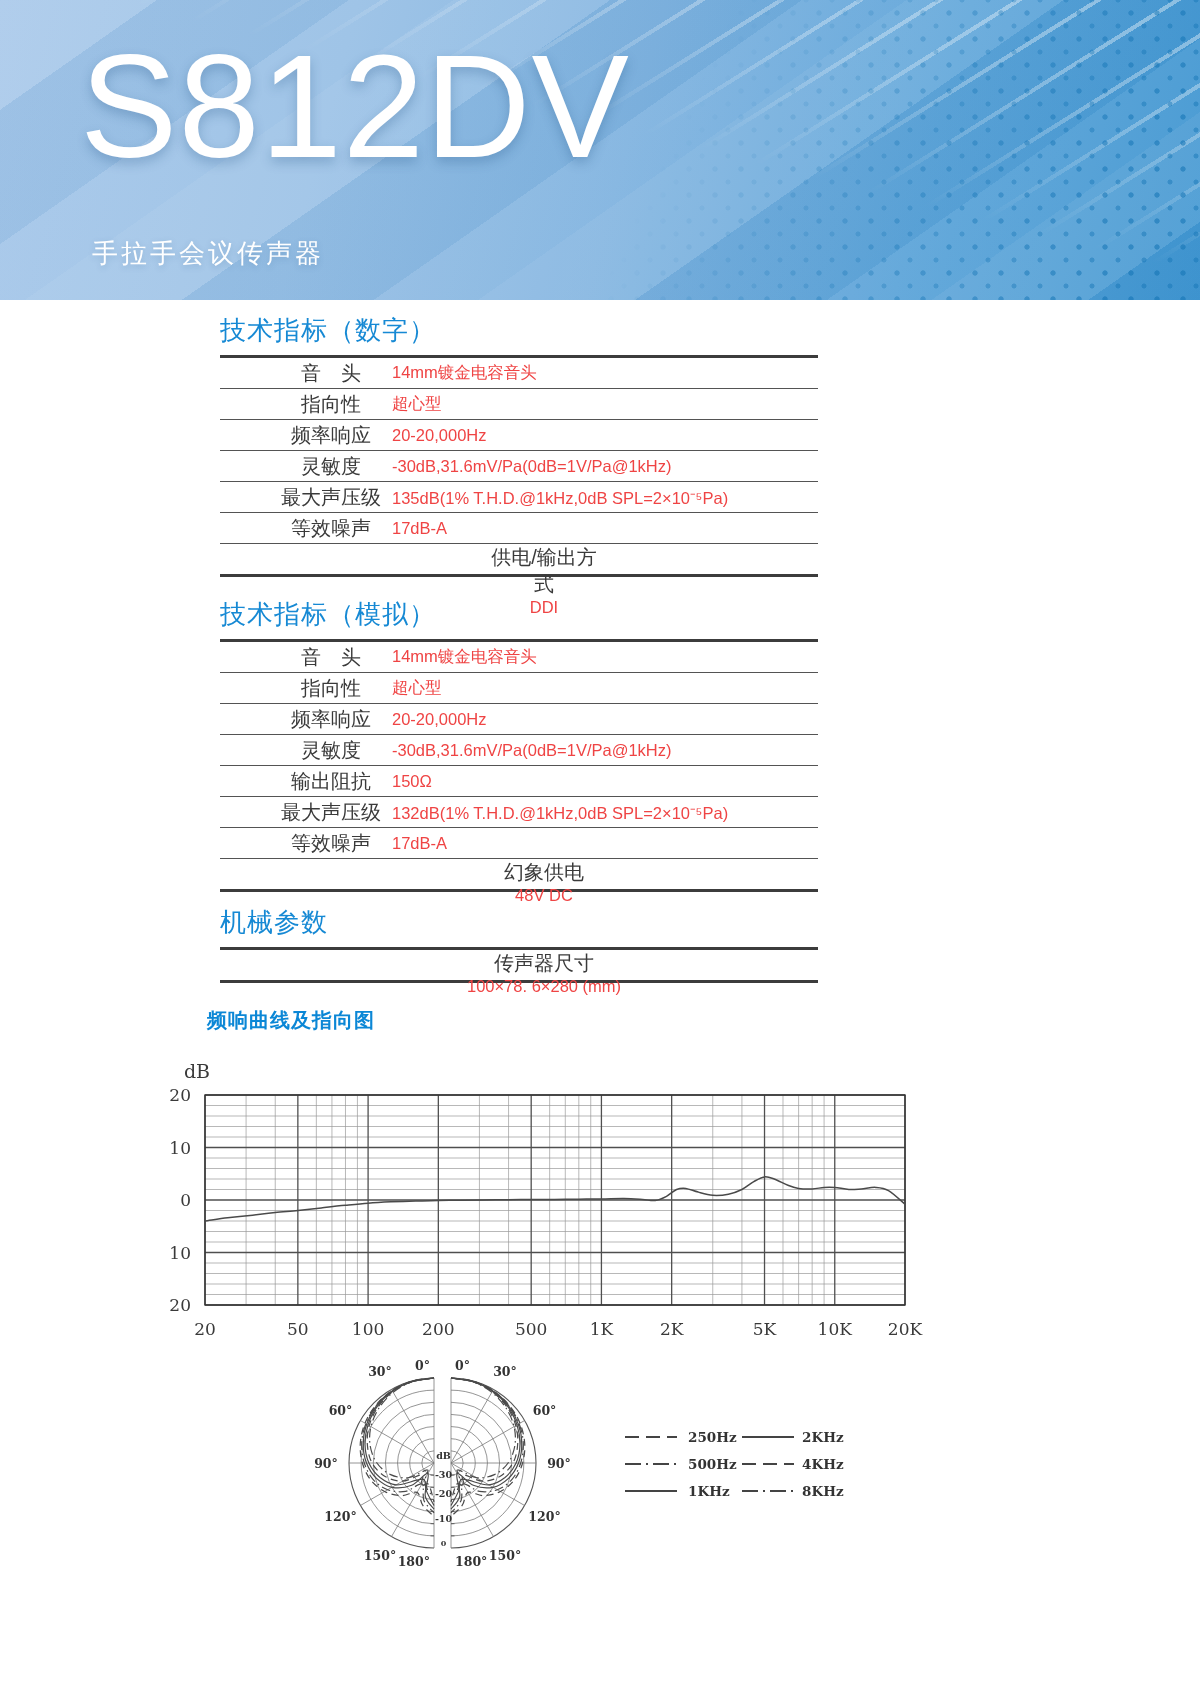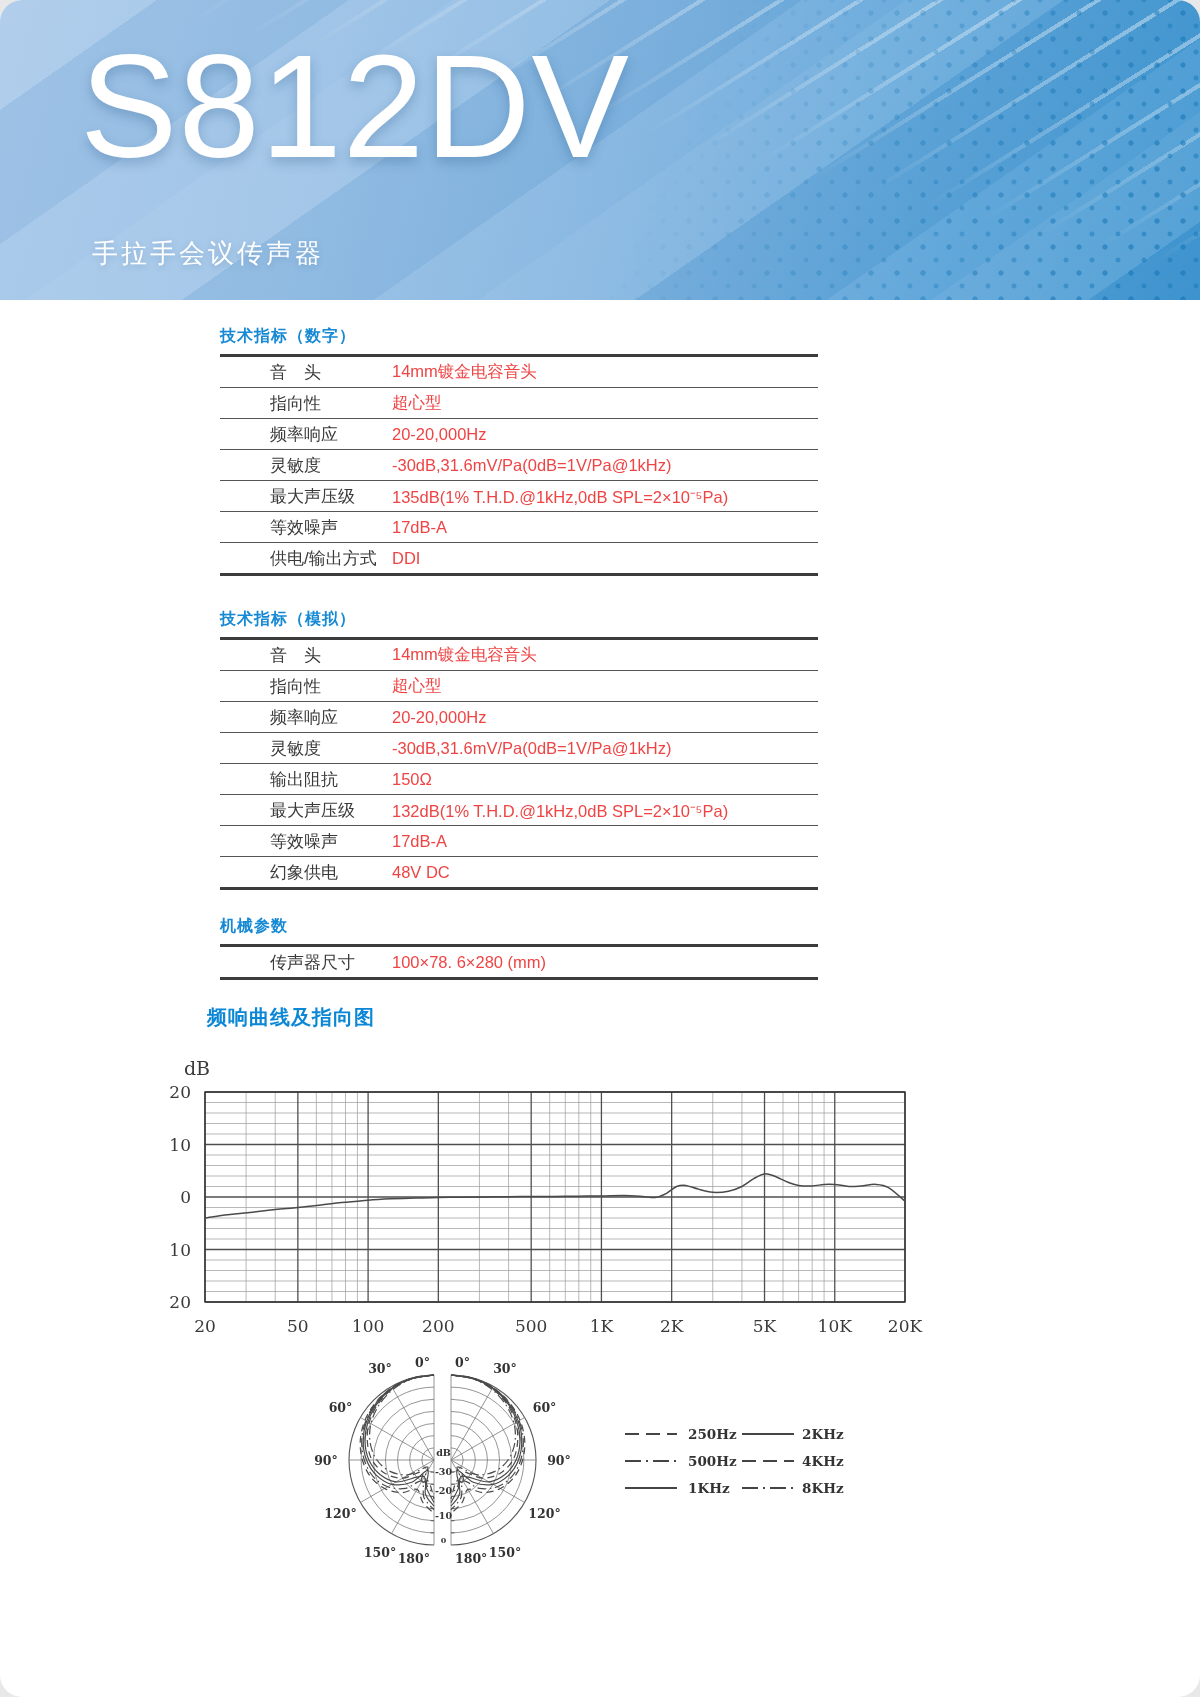--- a/index.html
+++ b/index.html
@@ -1,19 +1,19 @@
 <!DOCTYPE html>
 <html><head>
 <meta charset="utf-8">
 <style>
   html,body{margin:0;padding:0;background:#e8e8e8;}
   .page{
     position:relative; width:1200px; height:1697px; margin:0 auto;
     background:#ffffff; overflow:hidden;
-    font-family:"Liberation Sans",sans-serif; color:#333;border-radius:22px;
+    font-family:"Liberation Sans",sans-serif; color:#333;
   }
   
   .hdr{
     position:relative; width:100%; height:300px;
     background:linear-gradient(105deg,#a8c8ea 0%,#9ac1e6 28%,#82b4e0 52%,#5ea5d9 76%,#4096d1 100%);
     overflow:hidden;
   }
   .hdr .facets{
     position:absolute; inset:0;
     background:repeating-linear-gradient(145deg,rgba(255,255,255,0.10) 0 90px,rgba(30,110,170,0.07) 90px 200px,rgba(255,255,255,0.05) 200px 260px);
@@ -40,32 +40,32 @@
     letter-spacing:1px; text-shadow:0 5px 12px rgba(25,75,125,0.28);
   }
   .hdr-sub{
     position:absolute; left:92px; top:236px;
     font-size:26px; color:#fff; letter-spacing:3px;
     text-shadow:0 2px 6px rgba(25,75,125,0.22);
   }
   
   .tables{ margin:0 0 0 220px; width:598px; }
   .sec-h{
-    margin:13px 0 7px 0; padding-top:13px;
-    font-size:16px; font-weight:700; color:var(--accent,#1689d4); letter-spacing:1px;
+    margin:0 0 7px 0; padding-top:13px;
+    font-size:26px; font-weight:400; color:var(--accent,#1689d4); letter-spacing:1px;
   }
   .sec-h.mt2{ padding-top:20px; }
   .sec-h.mt3{ }
   .spec-table{ border-top:3px solid var(--rule,#3c3c3c); }
   .spec-table .row{
     display:flex; align-items:center; height:30px;
     border-bottom:1px solid #545454; padding-left:50px;
   }
-  .spec-table .row:last-child{ border-bottom:3px solid var(--rule,#3c3c3c); }
-  .spec-table .lbl{ width:122px; flex:none; font-size:17px; color:#3a3a3a; }
+  .spec-table .row:last-child{ border-bottom:3px solid var(--rule,#3c3c3c);flex-direction:column; }
+  .spec-table .lbl{ width:122px; flex:none; font-size:20px; color:#3a3a3a;text-align:center; }
   .spec-table .val{ flex:1; font-size:16.5px; color:#ef4444; }
   
   .charts{ margin-left:150px; }
   .big-h{
     margin:24px 0 6px 57px;
     font-size:20px; font-weight:bold; color:var(--title-accent,#0b87d6); letter-spacing:1px;
   }
   svg text{ font-family:"DejaVu Serif","Liberation Serif",serif; }
 </style>
 </head>

